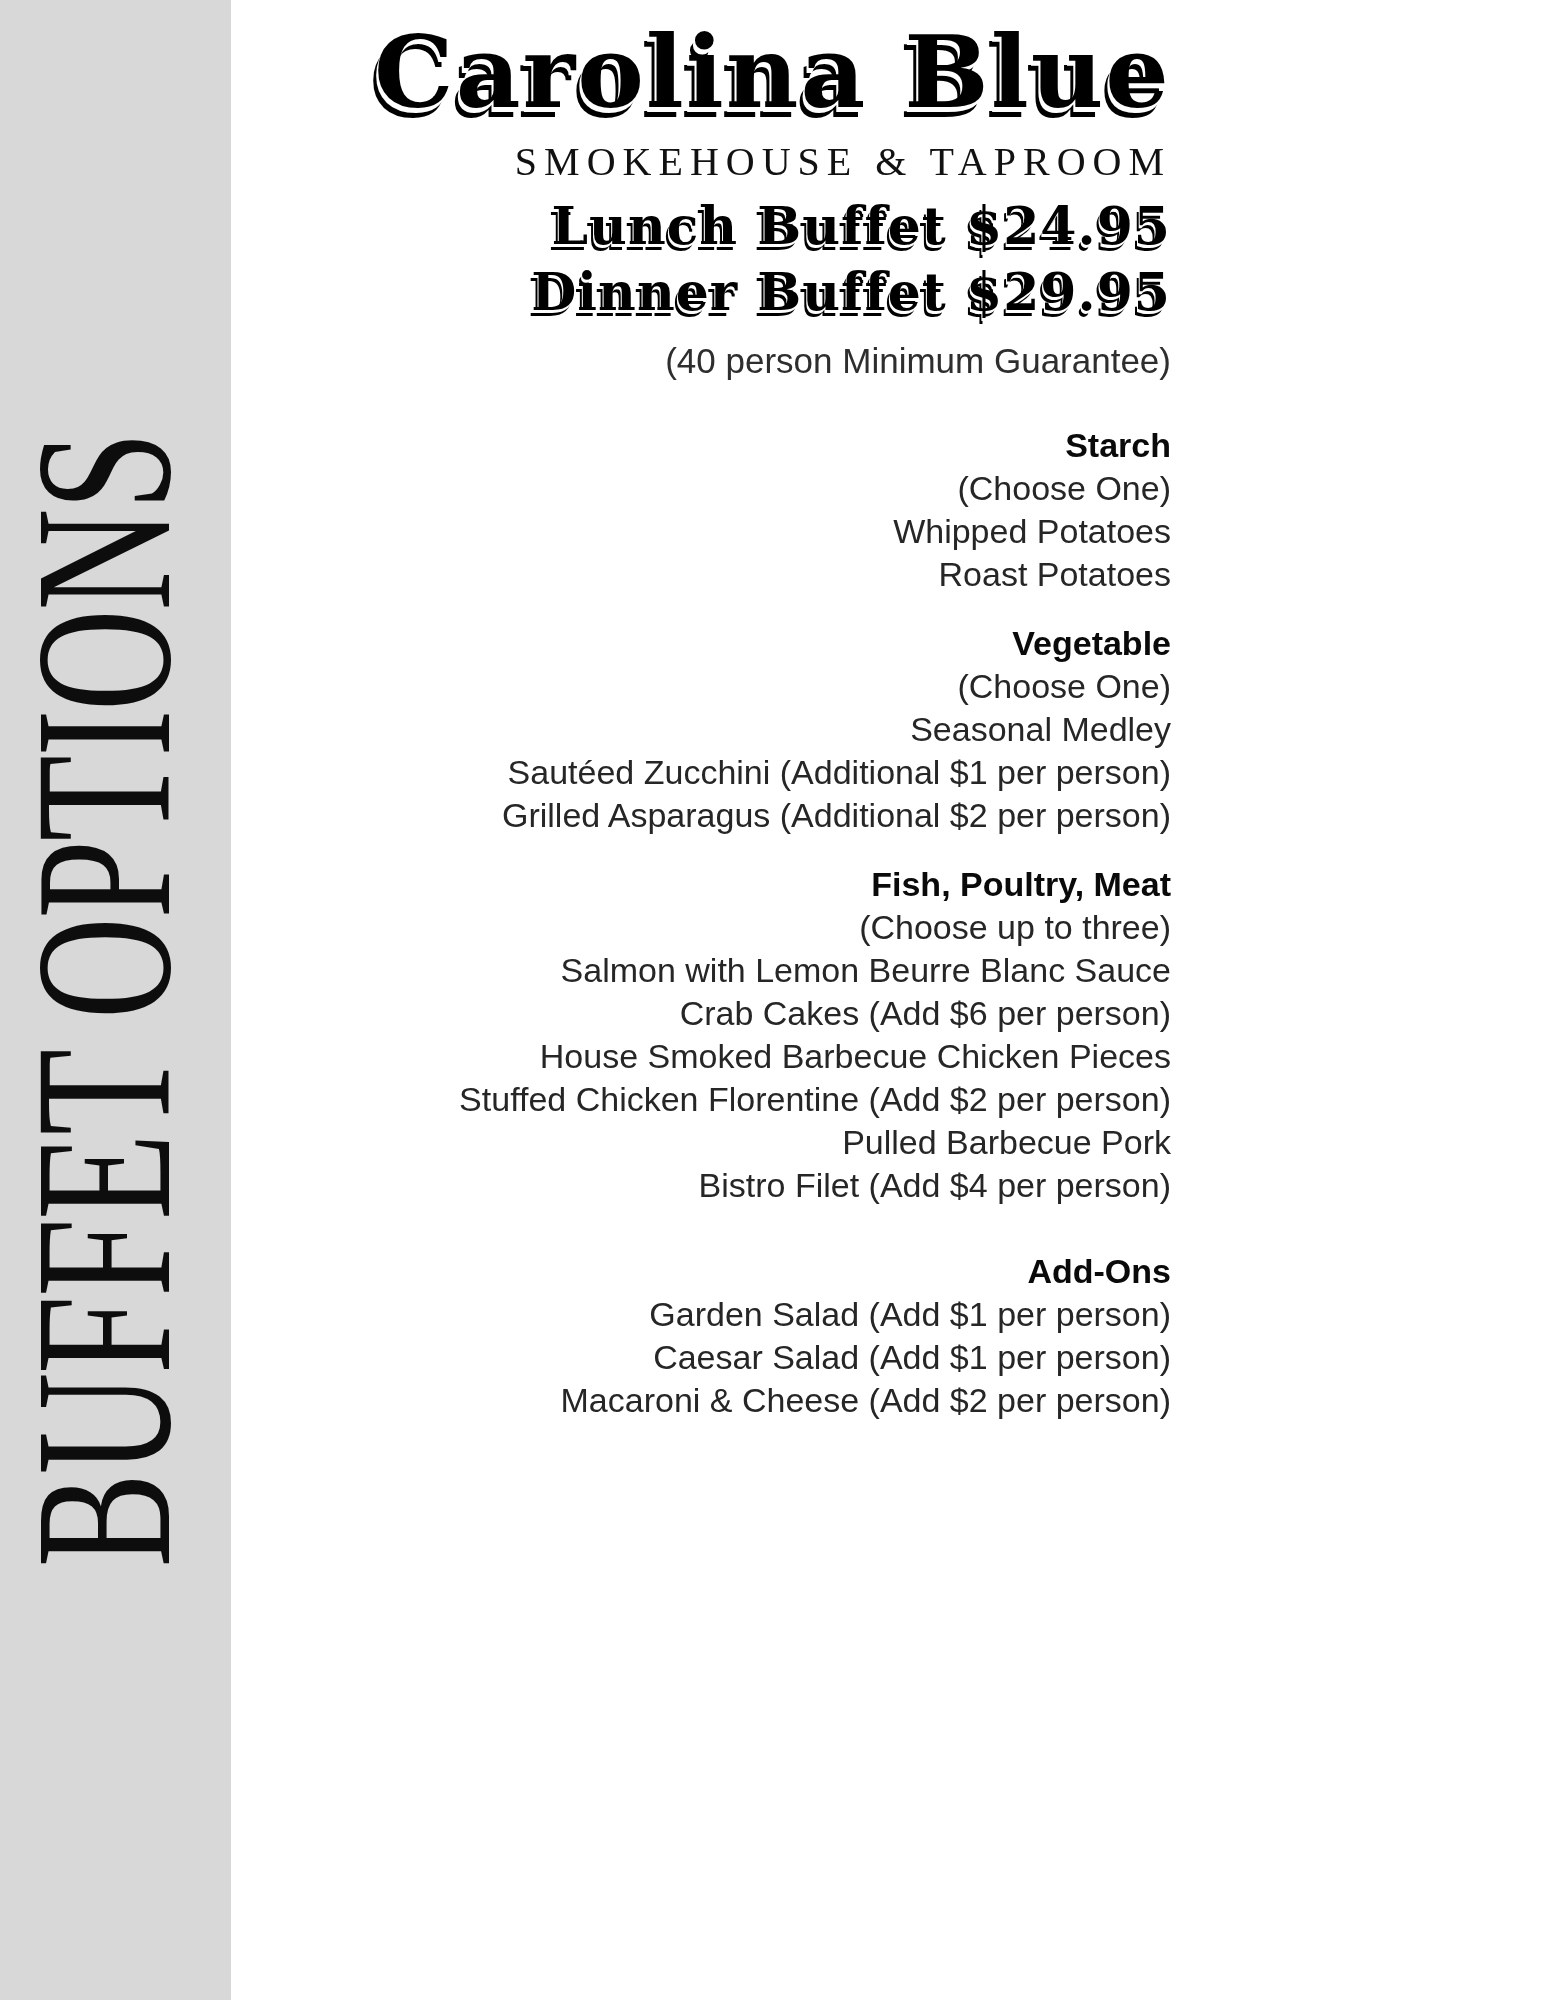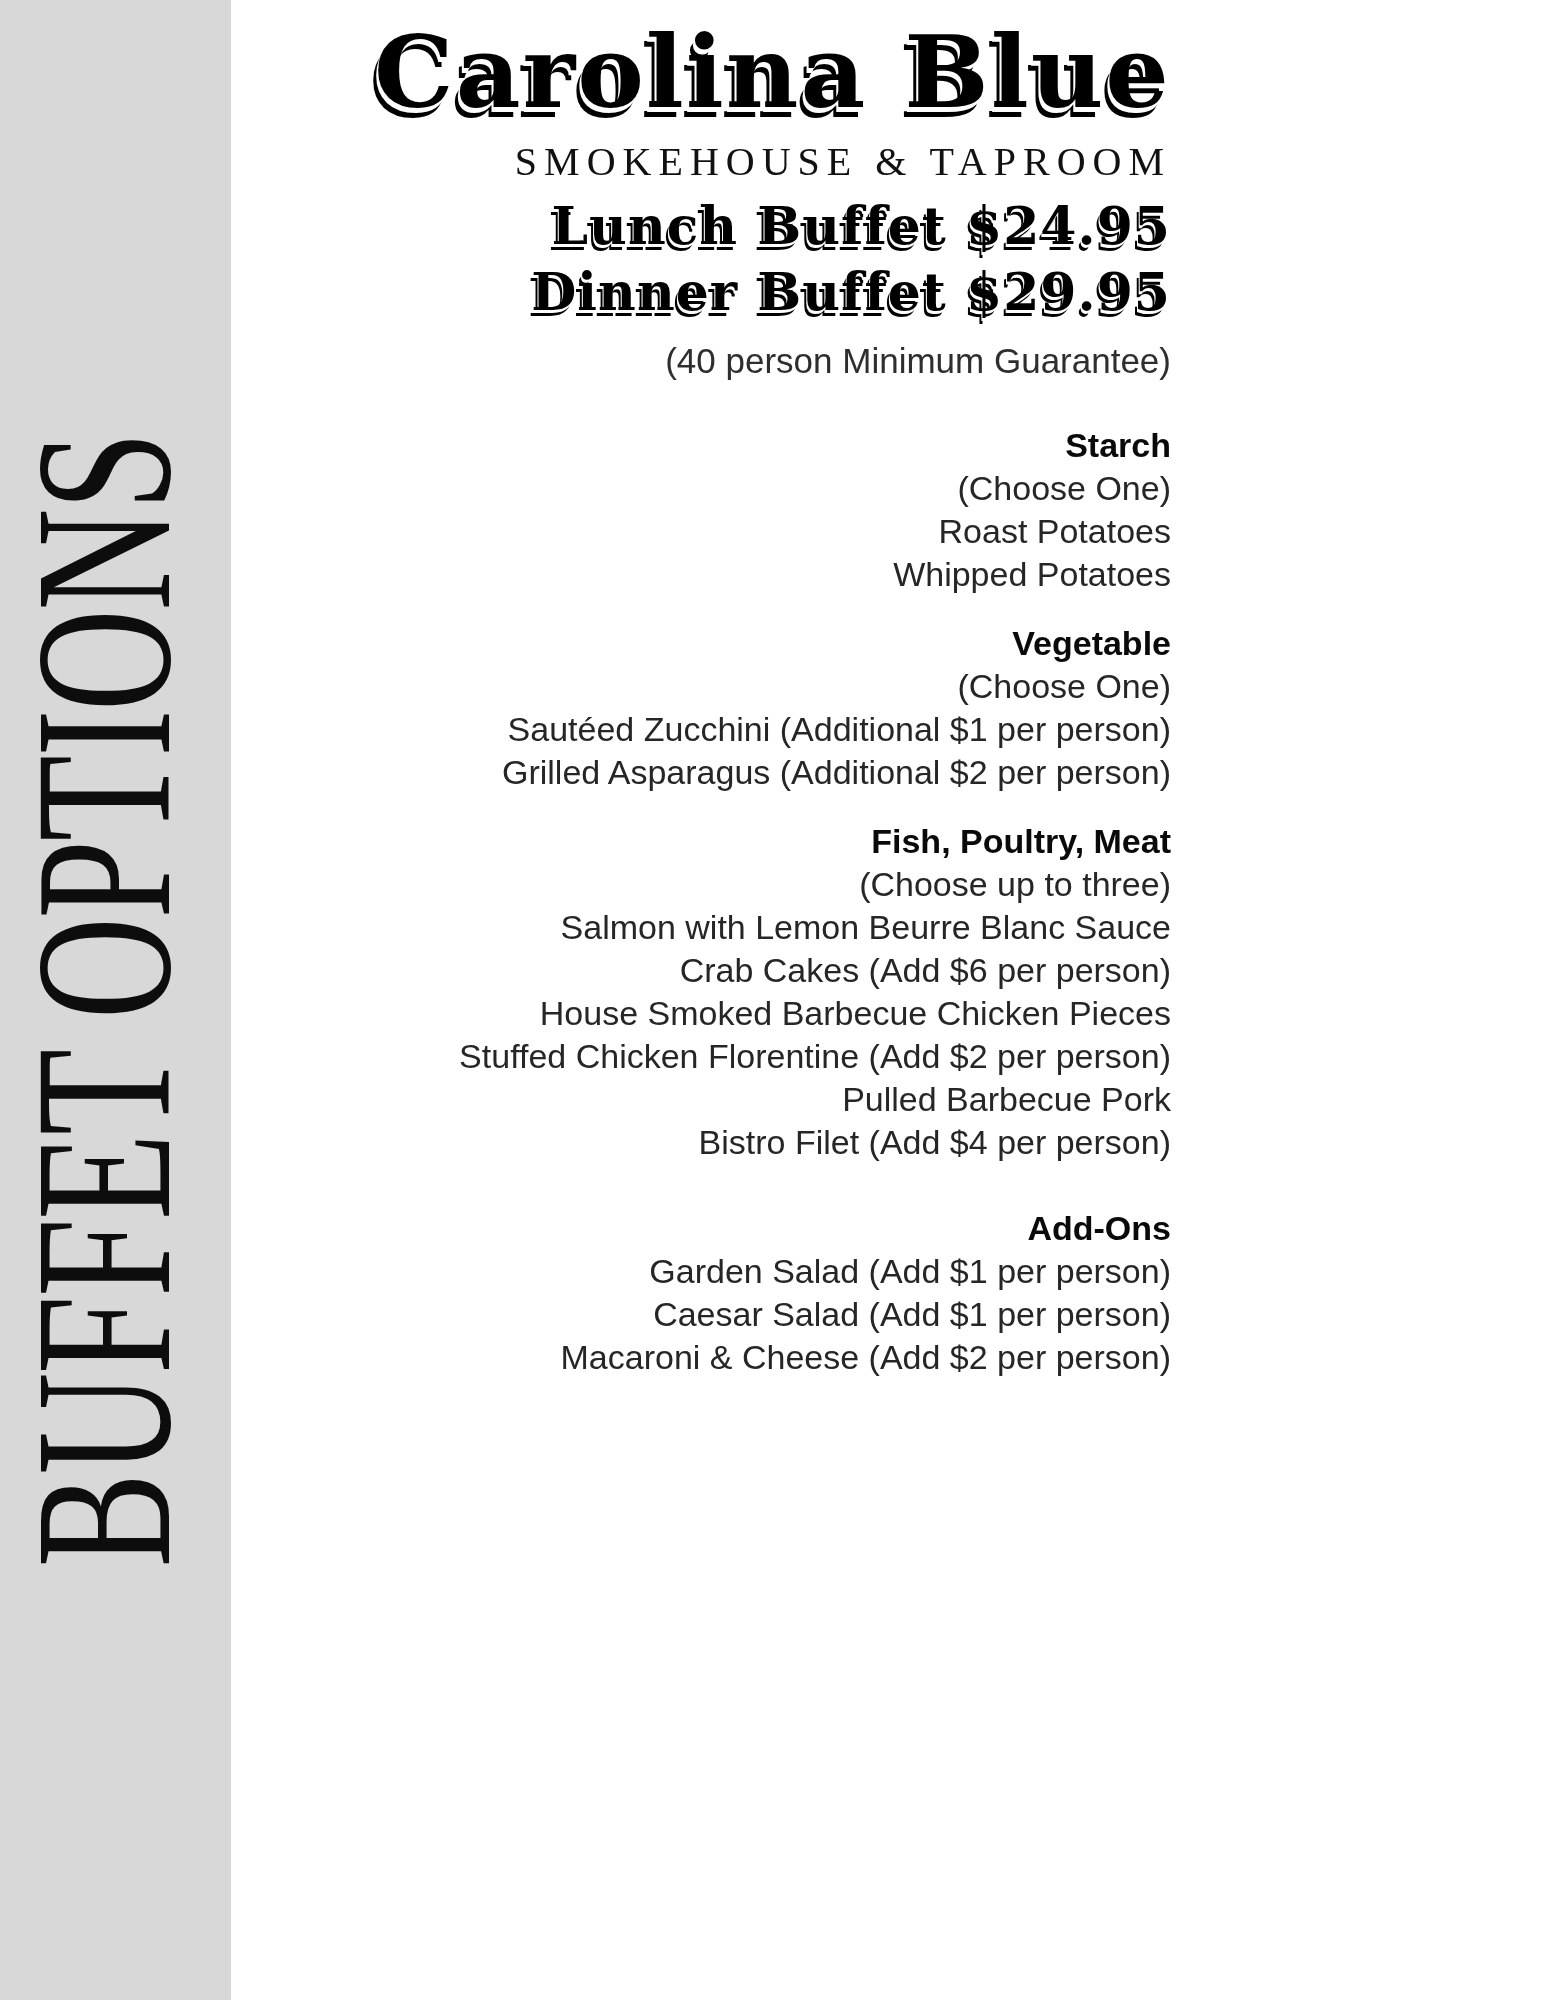--- a/index.html
+++ b/index.html
@@ -102,30 +102,31 @@
     <div class="subtitle">SMOKEHOUSE &amp; TAPROOM</div>
     <div class="price-line">Lunch Buffet $24.95</div>
     <div class="price-line second">Dinner Buffet $29.95</div>
     <div class="minimum-note">(40 person Minimum Guarantee)</div>
 
     <div class="sections">
   <div class="section">
     <div class="section-heading">Starch</div>
     <div class="section-note">(Choose One)</div>
     <div class="section-items">
+  <div class="menu-item">Whipped Potatoes</div>
+
   <div class="menu-item">Roast Potatoes</div>
-
-  <div class="menu-item">Whipped Potatoes</div>
 </div>
   </div>
 
   <div class="section">
     <div class="section-heading">Vegetable</div>
     <div class="section-note">(Choose One)</div>
     <div class="section-items">
+  <div class="menu-item">Seasonal Medley</div>
 
   <div class="menu-item">Sautéed Zucchini (Additional $1 per person)</div>
 
   <div class="menu-item">Grilled Asparagus (Additional $2 per person)</div>
 </div>
   </div>
 
   <div class="section">
     <div class="section-heading">Fish, Poultry, Meat</div>
     <div class="section-note">(Choose up to three)</div>

